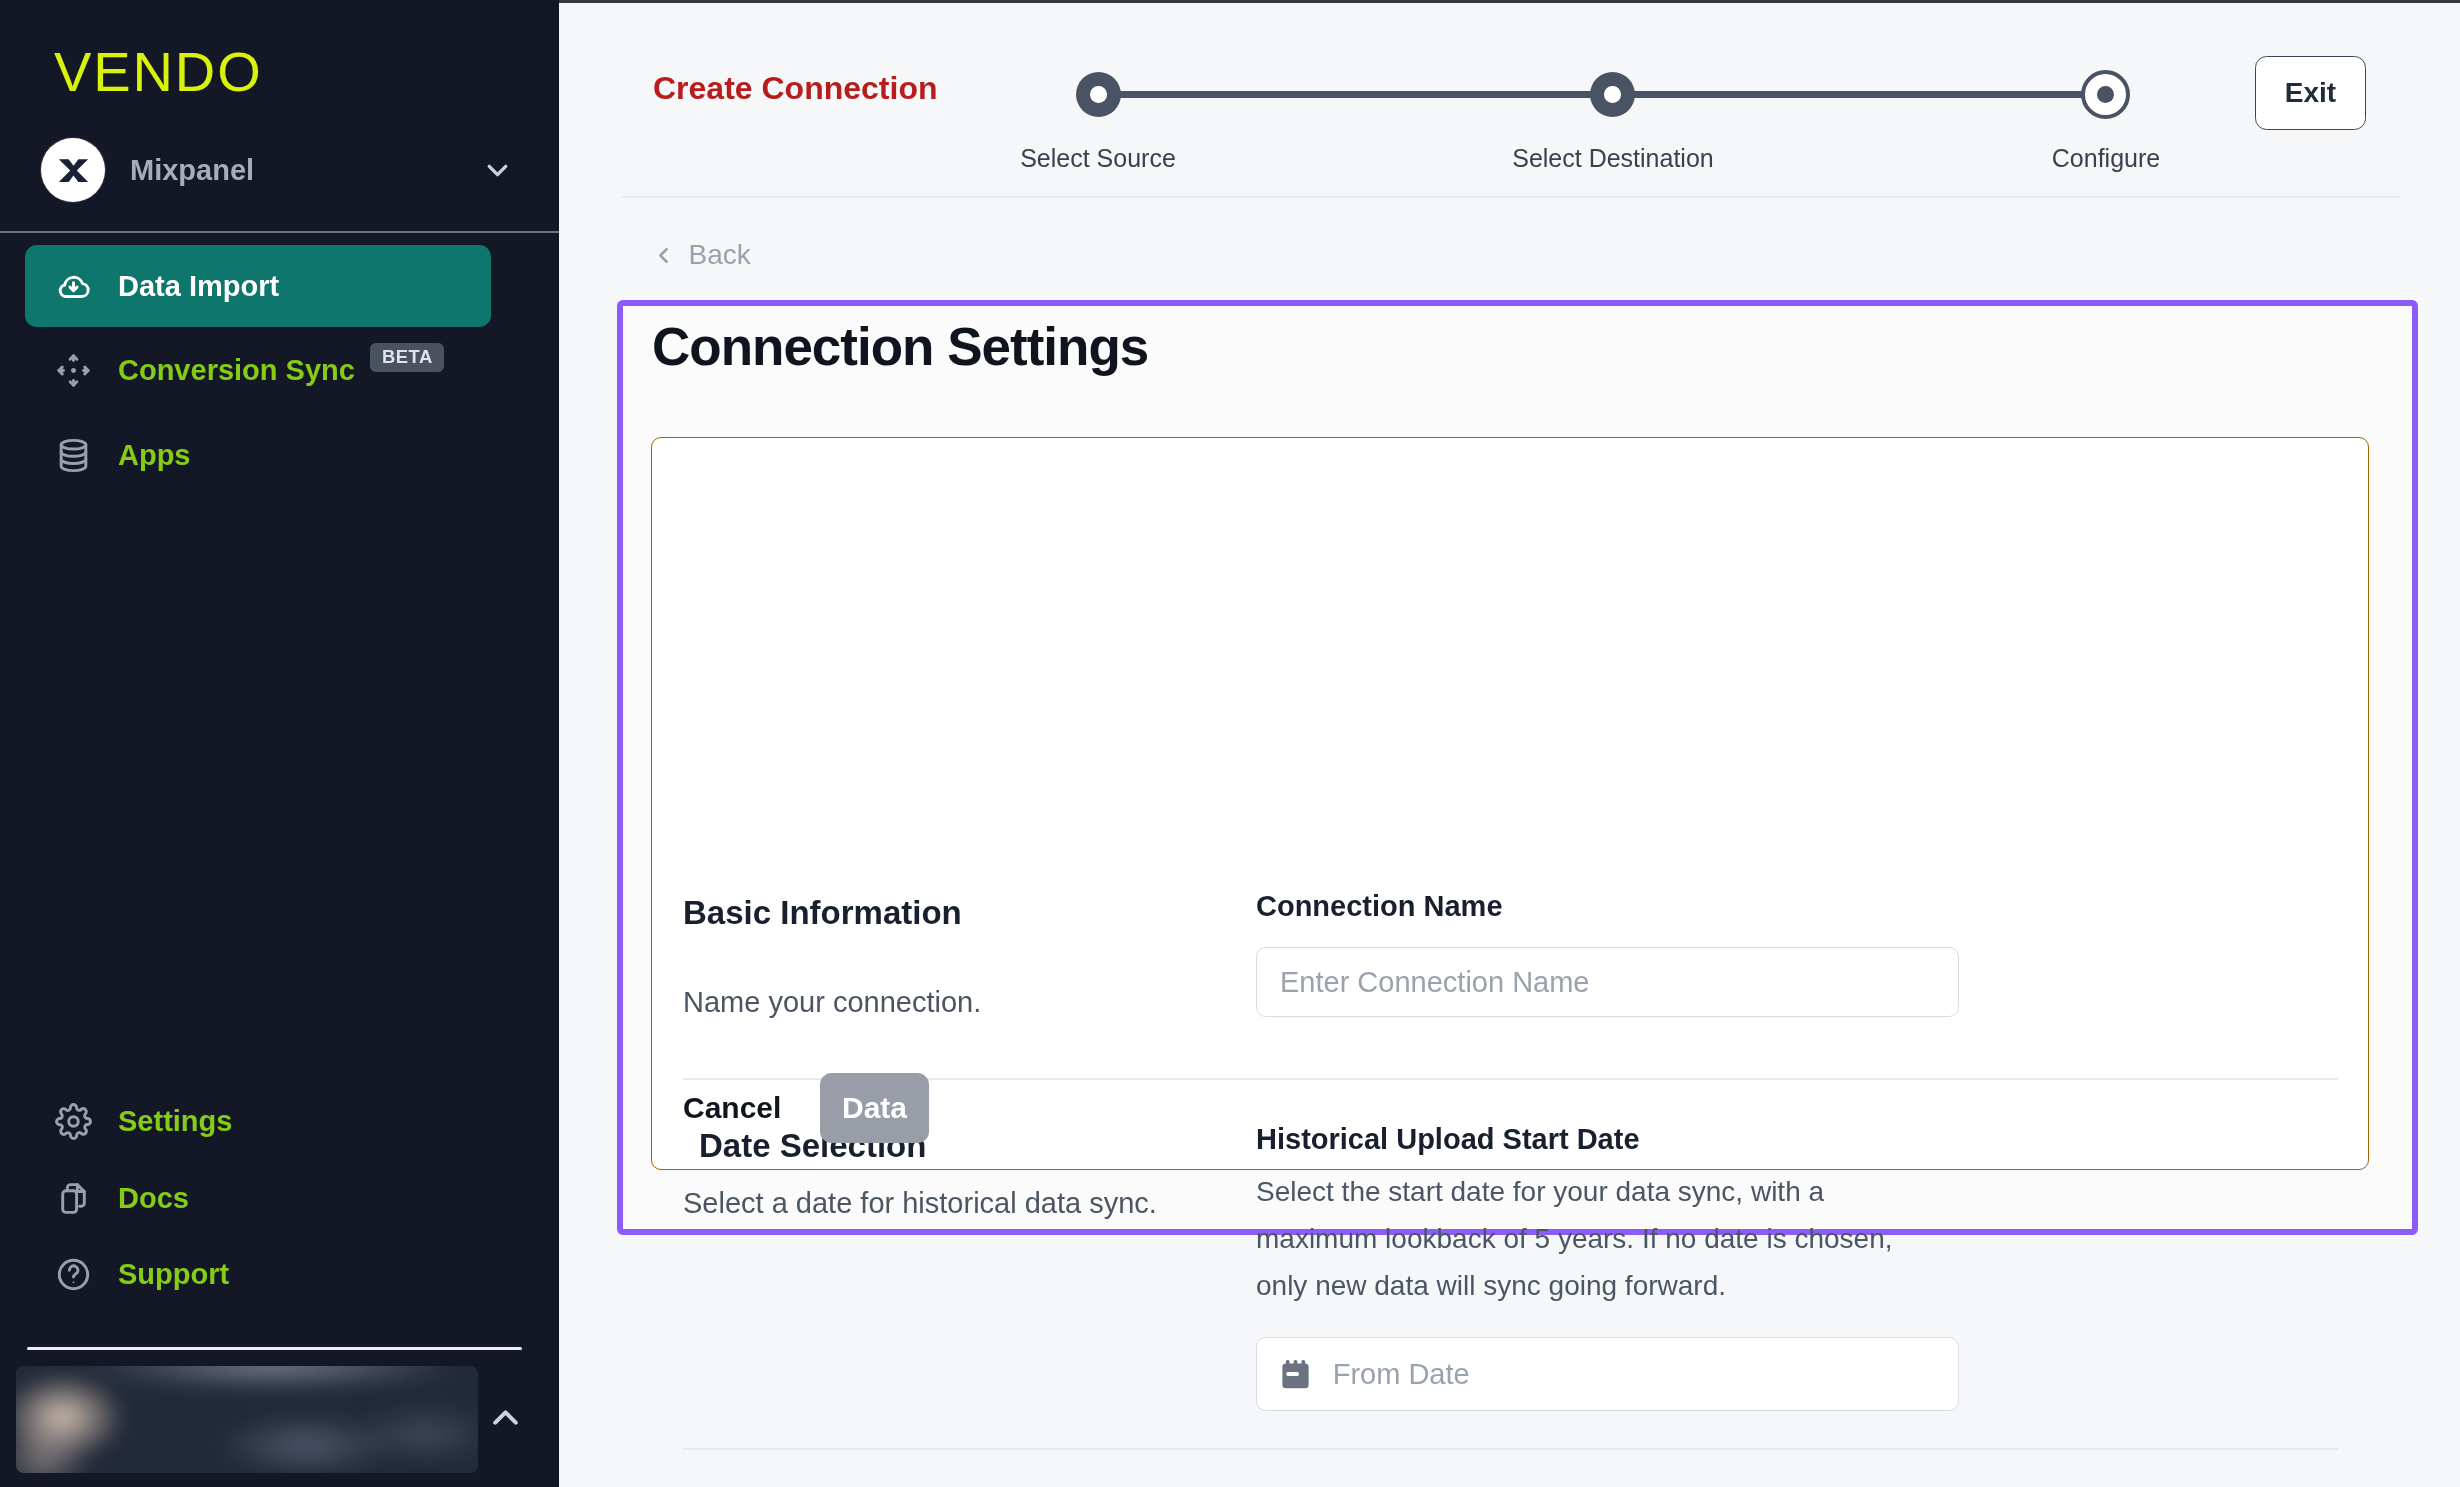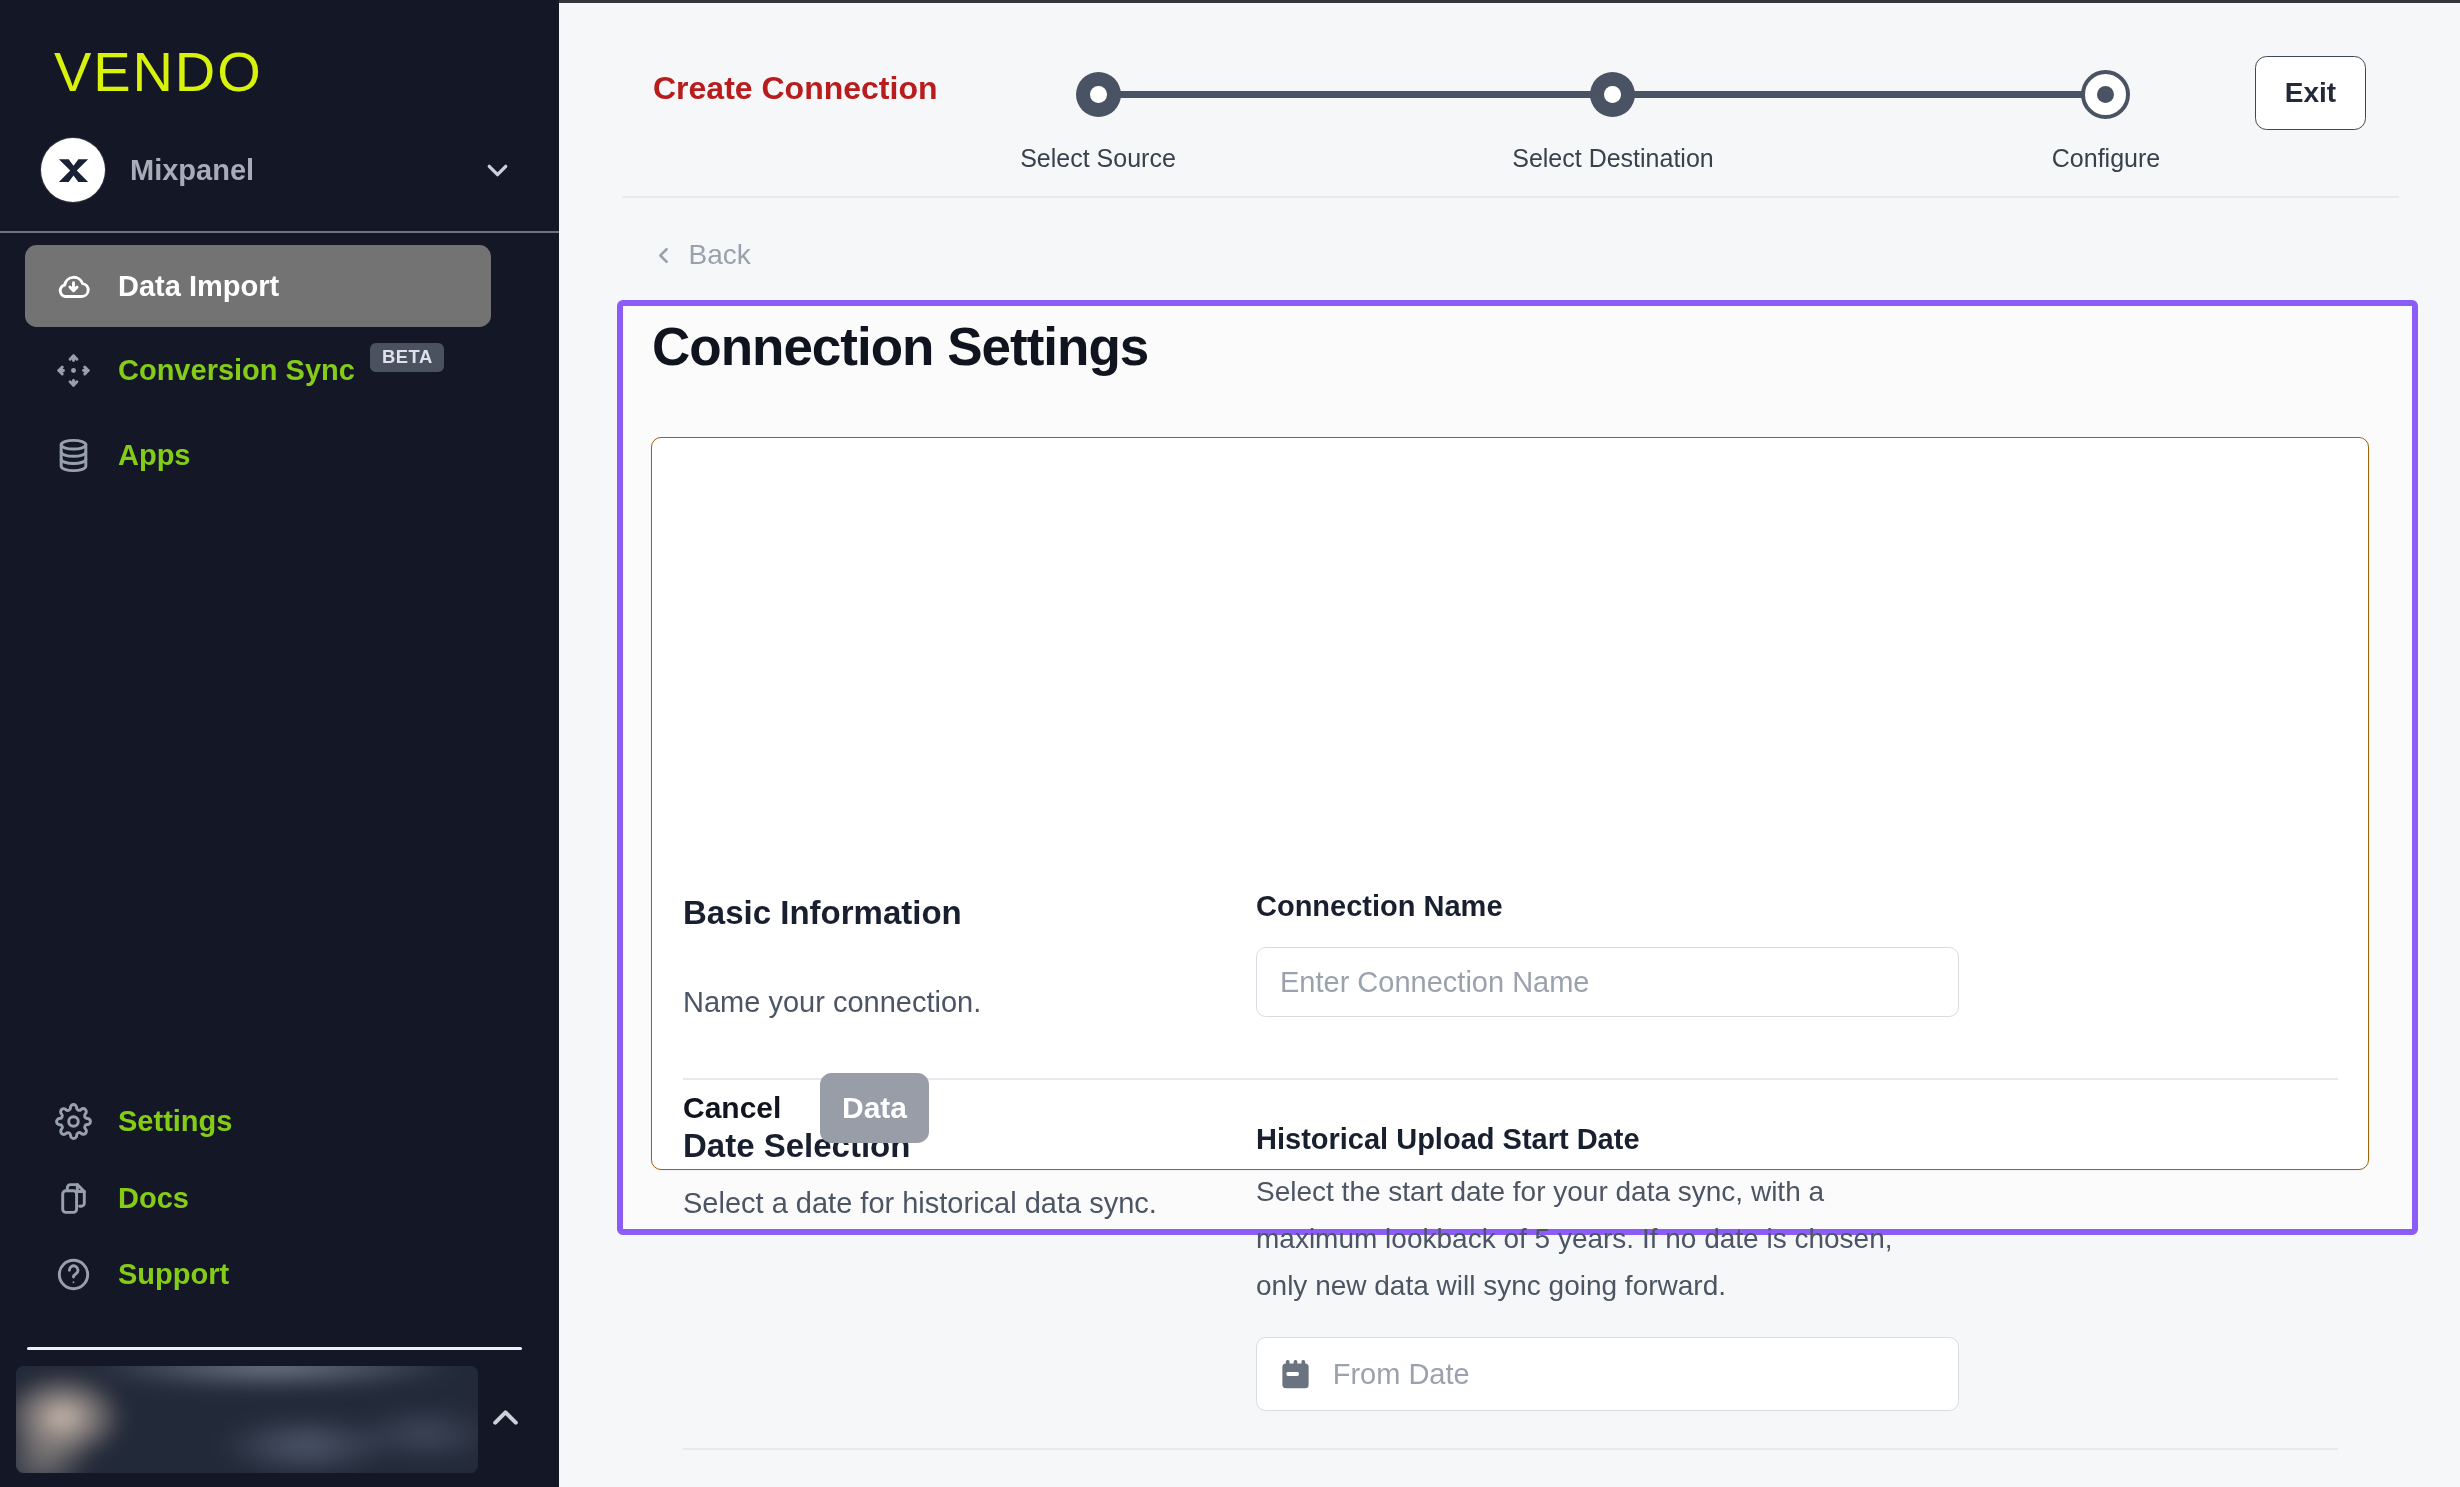--- a/index.html
+++ b/index.html
@@ -34,21 +34,21 @@
   .ws-chevron { color:#cbd2dc; margin-right:3.9px; display:flex; }
   .sb-divider-top { left:0; top:231px; width:559px; height:1.9px; background:rgba(182,190,203,0.55); }
 
   .nav-item {
     left:25px; width:466px; height:82px; border-radius:11.6px;
     display:flex; align-items:center; padding:0 0 0 29px; cursor:pointer;
   }
   .nav-item .nav-icon { width:39px; height:39px; display:flex; align-items:center; justify-content:center; color:#98a0ac; }
   .nav-item .nav-icon svg { width:37px; height:37px; }
   .nav-item .nav-label { margin-left:25px; font-size:29px; font-weight:600; color:#84cc16; }
-  .nav-item.active { background:#737373; }
+  .nav-item.active { background:#0f766e; }
   .nav-item.active .nav-icon { color:#ffffff; }
   .nav-item.active .nav-label { color:#ffffff; font-weight:700; }
   .nav-badge {
     margin-left:15.5px; align-self:flex-start; margin-top:13.6px;
     background:#4a5260; color:#dfe3e9;
     font-size:18.4px; font-weight:700; letter-spacing:0.5px;
     padding:3.9px 11.6px; border-radius:5.8px;
   }
   .sb-divider-bottom { left:27px; top:1347px; width:495px; height:2.9px; background:#eef0f4; border-radius:1.9px; }
 
@@ -261,21 +261,21 @@
 
 <div class="abs card">
 
   <div class="abs sec-title" style="top:456px;">Basic Information</div>
   <div class="abs sec-desc" style="top:548px;">Name your connection.</div>
   <div class="abs field-label" style="top:452px;">Connection Name</div>
   <input class="abs text-input" style="top: 509px;" type="text" placeholder="Enter Connection Name">
 
   <div class="abs card-divider" style="top:640px;"></div>
 
-  <div class="abs sec-title" style="top:689px;">Date Selection</div>
+  <div class="abs sec-title" style="top:689px;margin-left:16px;">Date Selection</div>
   <div class="abs sec-desc" style="top:749px;">Select a date for historical data sync.</div>
   <div class="abs field-label" style="top:685px;">Historical Upload Start Date</div>
   <div class="abs field-help" style="top:730px;">Select the start date for your data sync, with a maximum lookback of 5 years. If no date is chosen, only new data will sync going forward.</div>
 
   <div class="abs date-wrap" style="top:899px;">
     <svg width="35" height="35" viewBox="0 0 24 24">
       <rect x="3" y="4.5" width="18" height="17" rx="2.4" fill="#6b7280"></rect>
       <rect x="5.4" y="2" width="2.5" height="4.6" rx="1.1" fill="#6b7280"></rect>
       <rect x="10.75" y="2" width="2.5" height="4.6" rx="1.1" fill="#6b7280"></rect>
       <rect x="16.1" y="2" width="2.5" height="4.6" rx="1.1" fill="#6b7280"></rect>

